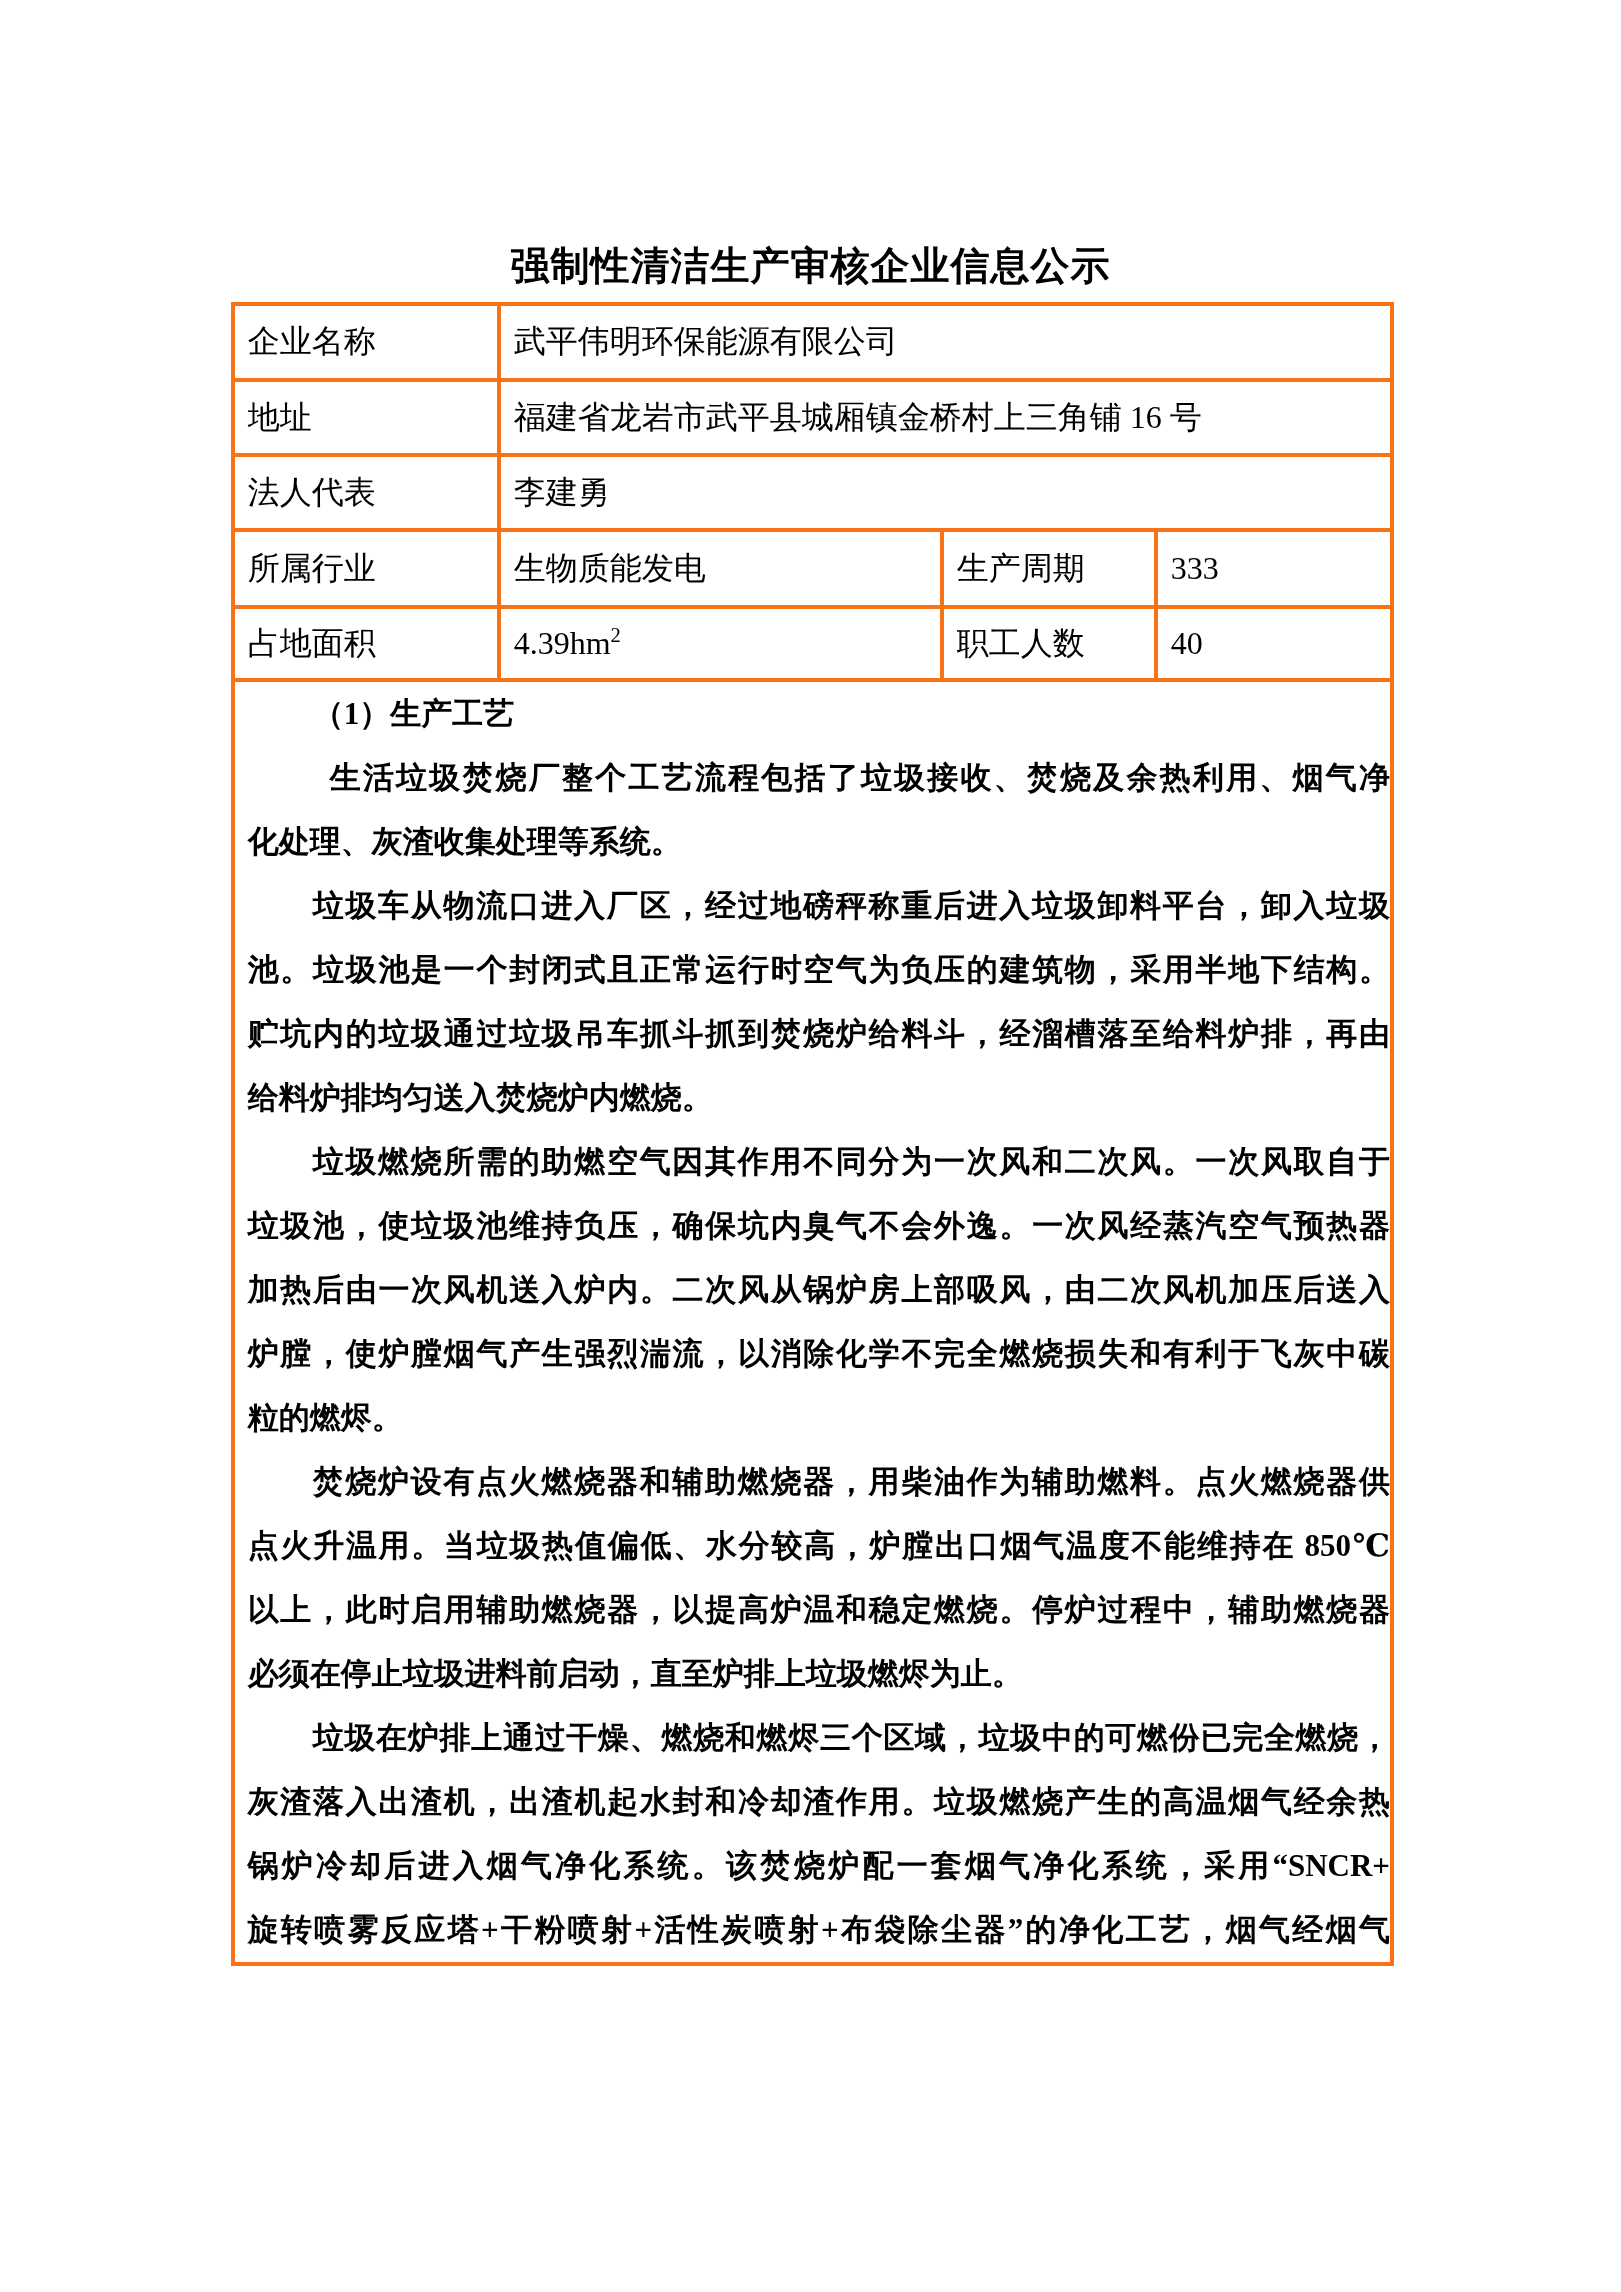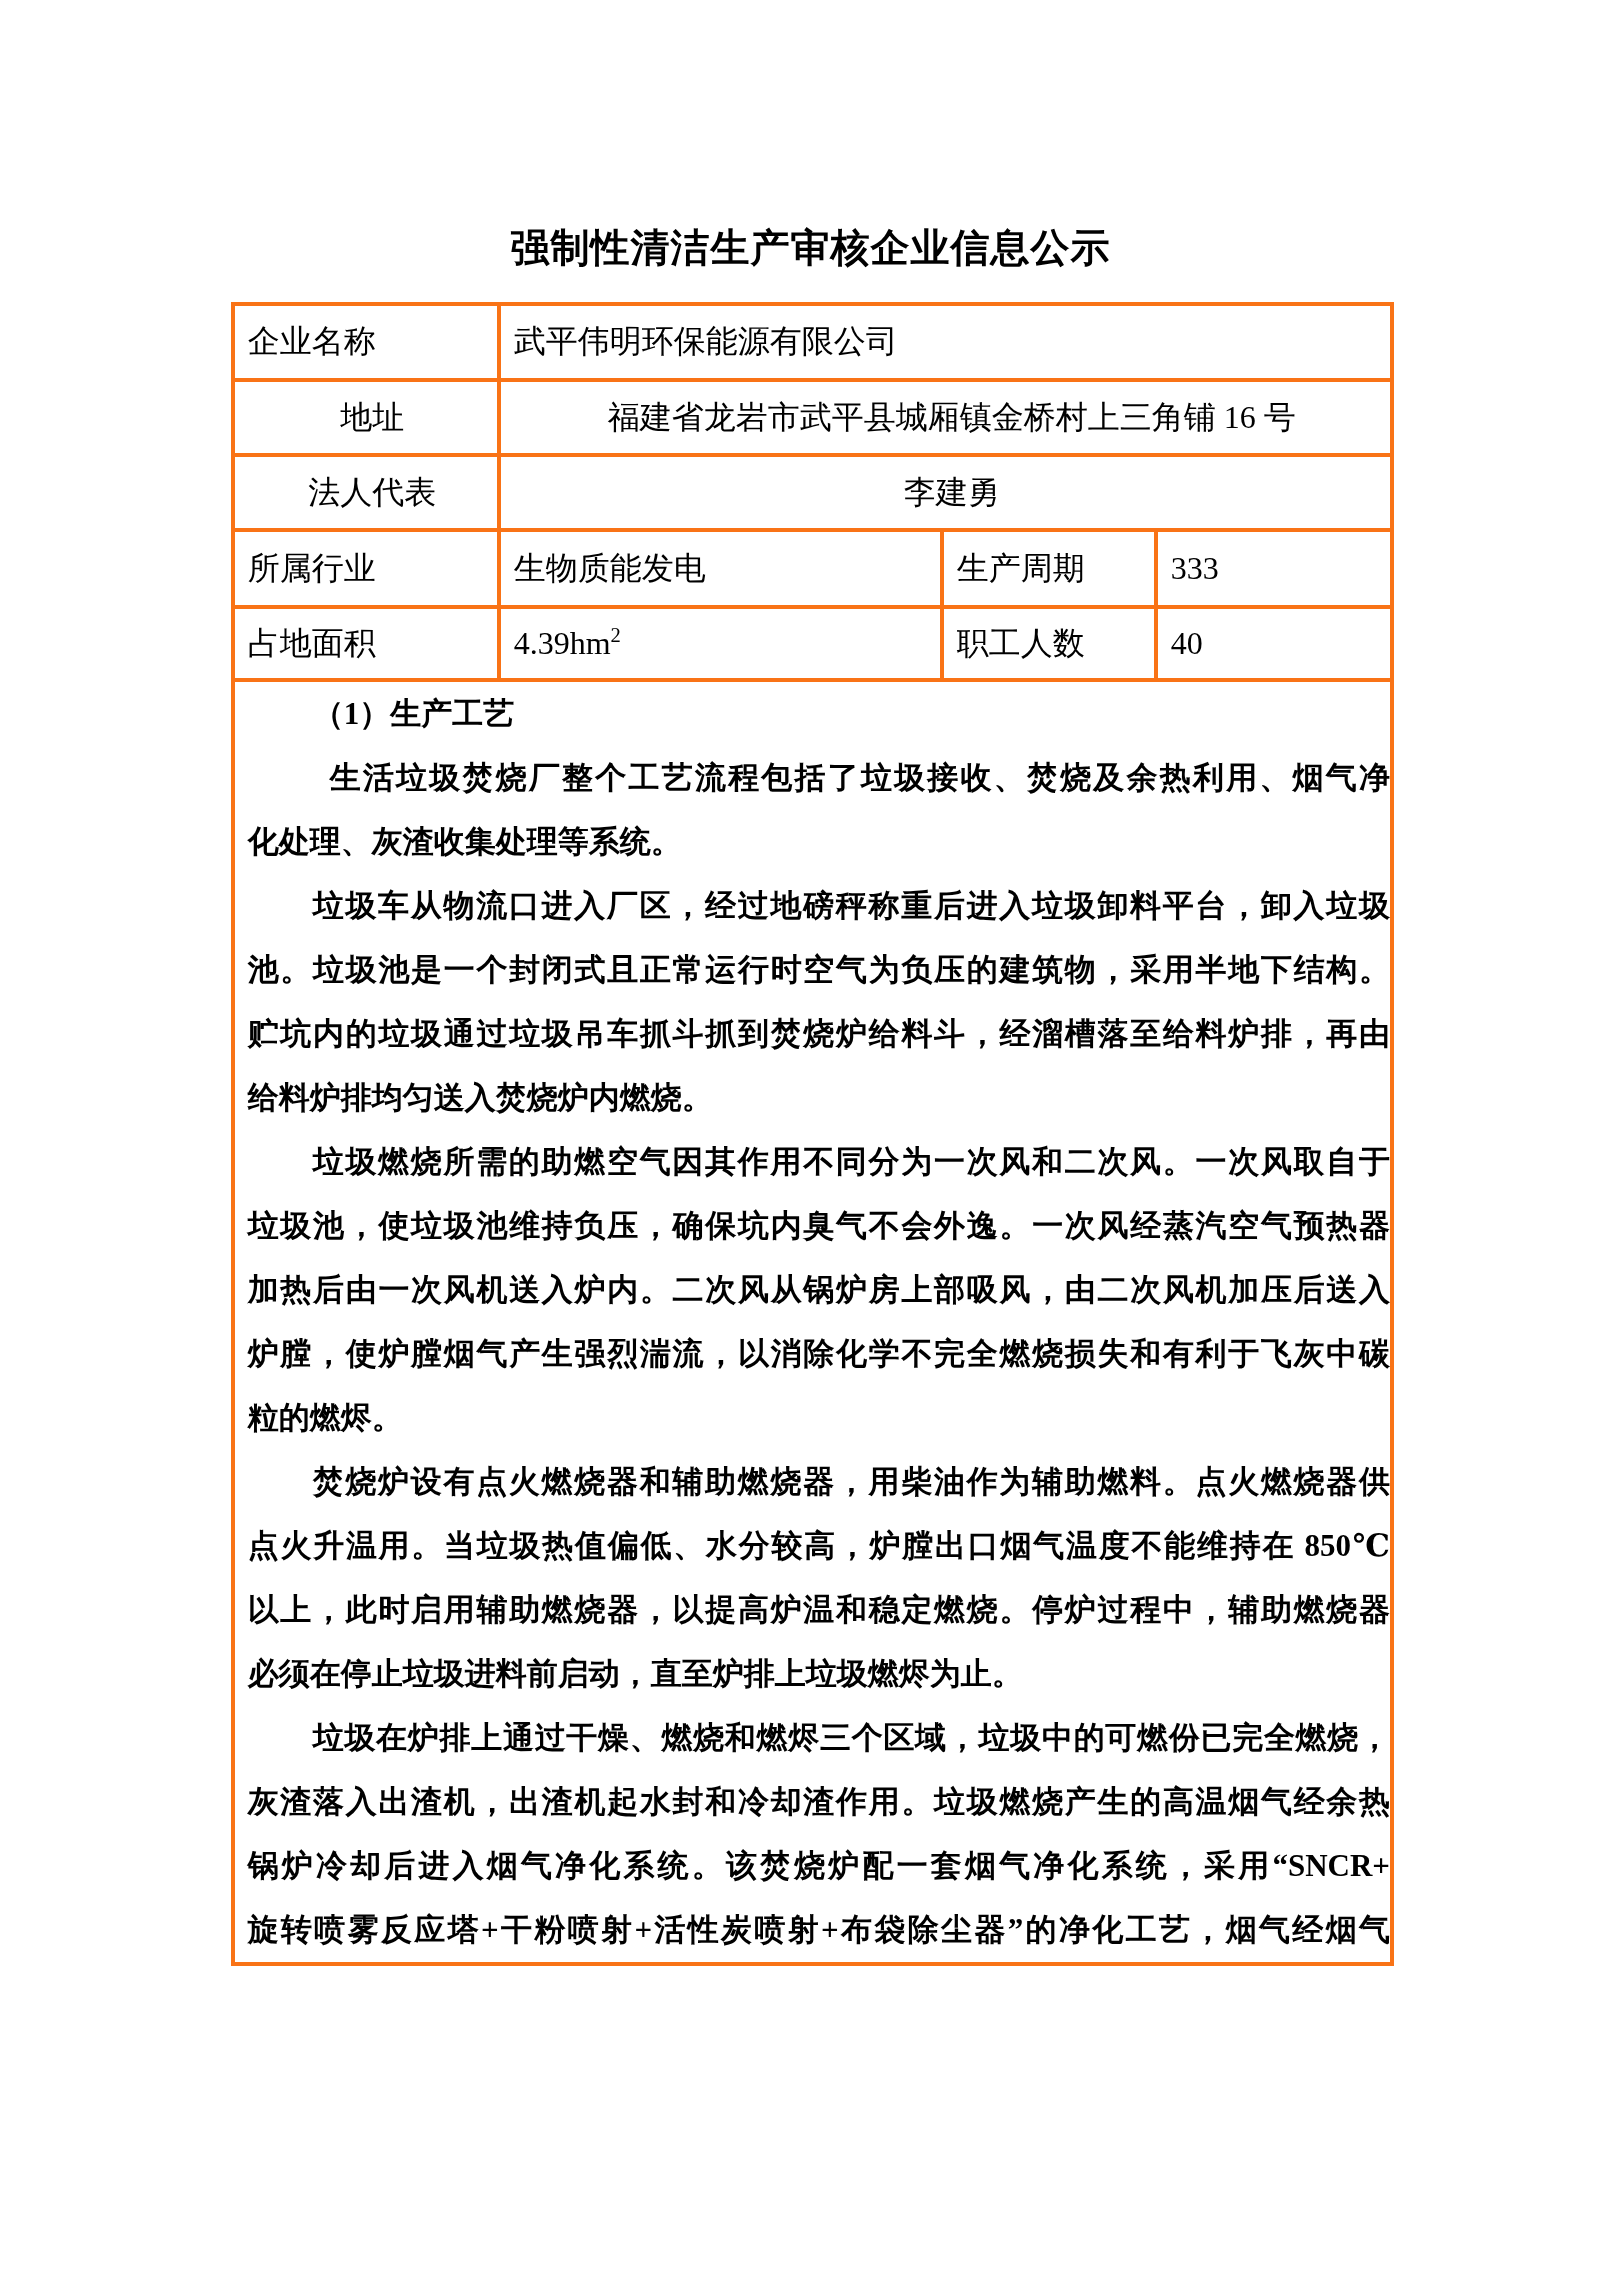--- a/index.html
+++ b/index.html
@@ -6,42 +6,42 @@
   .page{
     position:relative;
     width:1621px;height:2293px;
     background:#ffffff;
     font-family:"Liberation Serif","DejaVu Serif",serif;
     color:#000;
     overflow:hidden;
   }
   .doc-title{
     position:absolute;
-    left:0;top:221px;width:1621px;
+    left:0;top:239px;width:1621px;
     text-align:center;
     font-size:39px;
     font-weight:bold;
     letter-spacing:1px;
   }
   table.info{
     position:absolute;
     left:231px;top:302px;
     width:1159px;
     border-collapse:collapse;
     table-layout:fixed;
     font-size:32px;
   }
   table.info td{
     border:4px solid #f97316;
     padding:0 0 0 12.7px;
     vertical-align:middle;
     overflow:hidden;
     white-space:nowrap;
   }
-  td.h73{height:72px;} td.h72{height:71px;text-align:center;} td.h74{height:73px;margin-left:28px;}
+  td.h73{height:72px;} td.h72{height:71px;} td.h74{height:73px;margin-left:28px;}
   td.h70{height:69px;border-radius:14px;} td.h71{height:70px;}
   td.section-header{
     text-align:center;
     padding:0;
   }
   td.process-cell{
     height:1280px;
     vertical-align:top;
     padding:1px 10.8px 0 10.8px;
     white-space:normal;

